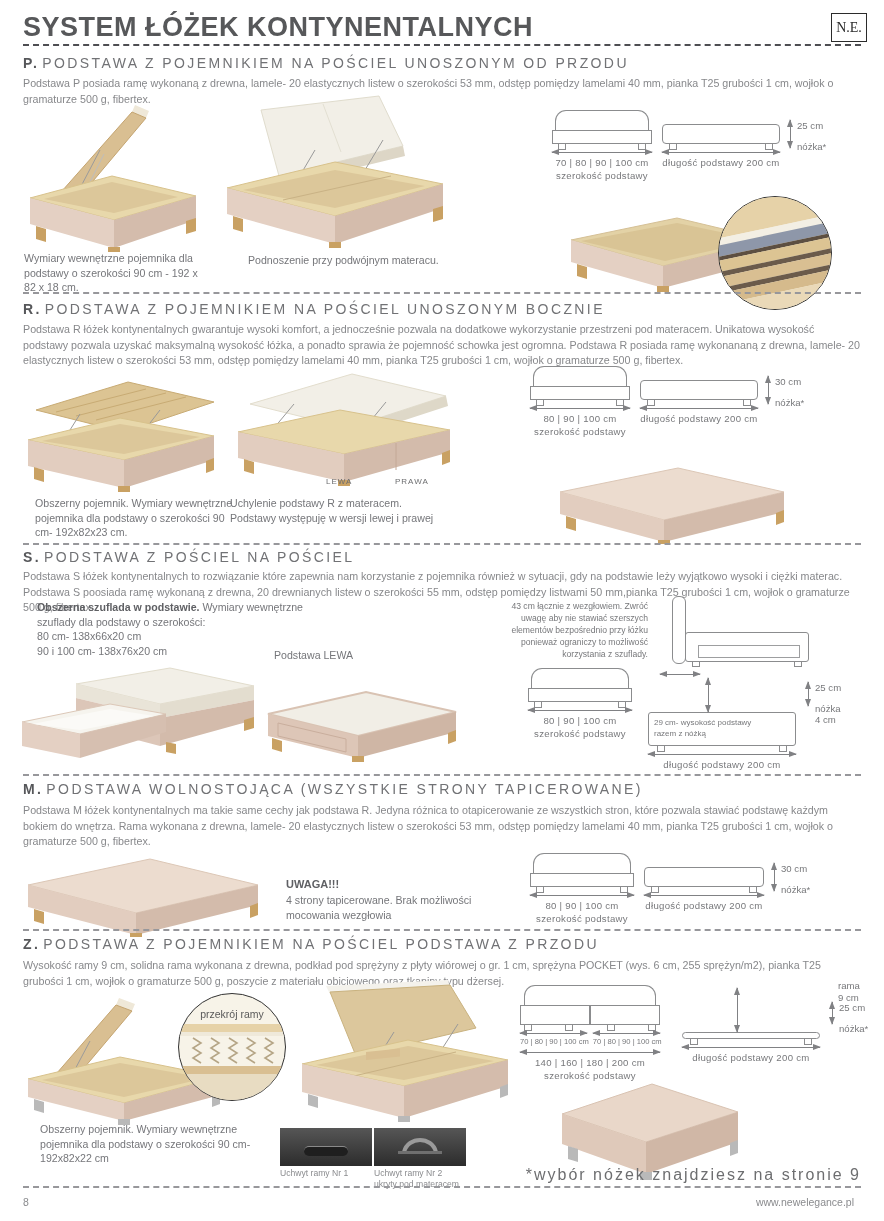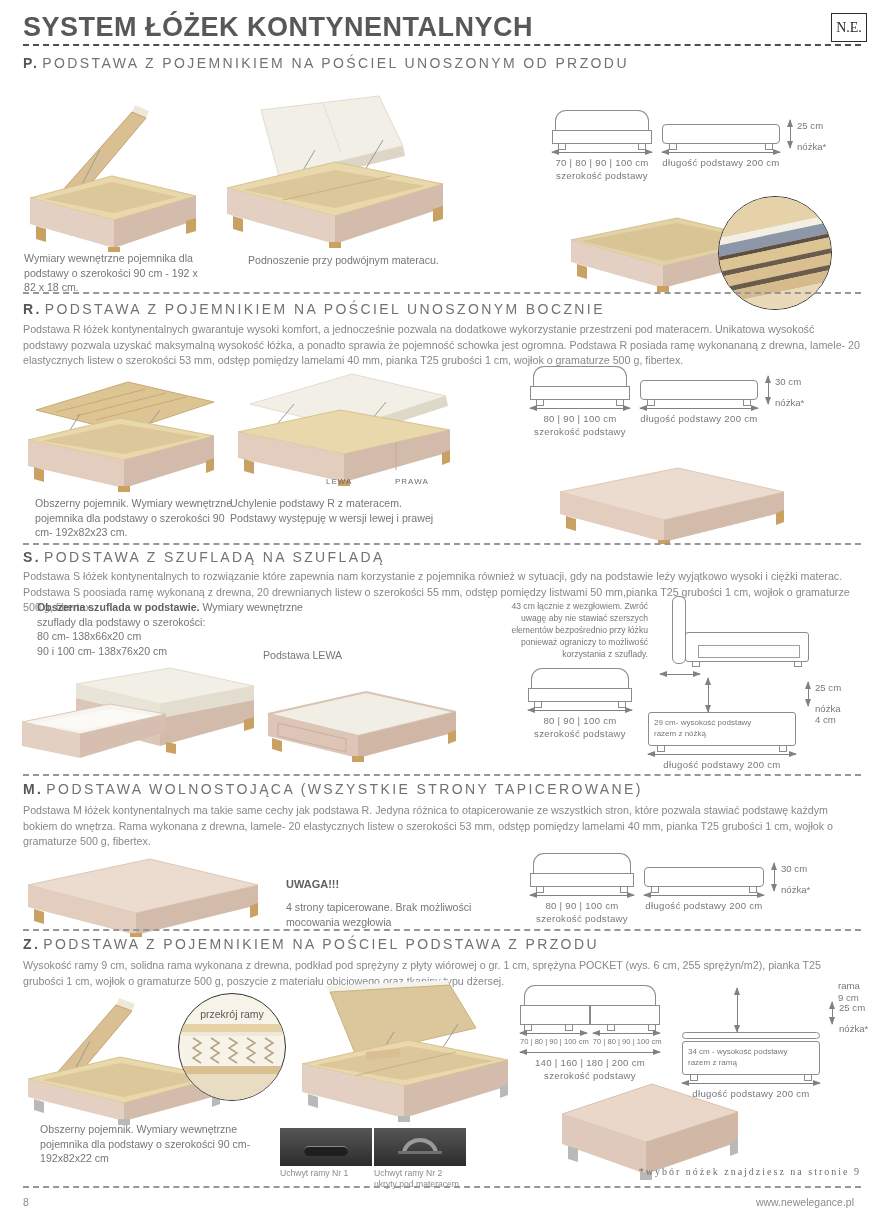--- a/index.html
+++ b/index.html
@@ -47,36 +47,37 @@
   .arrpair{display:flex;width:100%;gap:6px;margin-top:2px;}
   .arrpair .harrow{flex:1;margin-top:0;}
   .lblpair{display:flex;width:100%;gap:4px;}
   .lblpair div{flex:1;font-size:7.6px;color:#77787b;text-align:center;margin-top:3px;white-space:nowrap;}
   
   .inset{position:absolute;border-radius:50%;border:1.5px solid #333;overflow:hidden;background:#f4eedd;}
   .inset-label{position:absolute;top:14px;width:100%;text-align:center;font-size:10.5px;color:#5a5a5a;}
   
   .handlebox{width:92px;height:38px;background:linear-gradient(180deg,#565656,#2c2c2c);position:relative;}
   .handlecap{font-size:8.6px;color:#8a8b8e;margin-top:2px;line-height:1.3;}
-  .footer-note{font-size:10px;letter-spacing:2px;color:#6d6e70;font-family:Liberation Serif, serif;}
+  .footer-note{font-size:16px;letter-spacing:2px;color:#6d6e70;}
   .footer-txt{font-size:10.5px;color:#8a8b8e;}
   svg{display:block;}
 </style>
 </head>
 <body>
 
 <div class="page">
 
   <div class="abs pagetitle" style="left:23px;top:12px;">SYSTEM ŁÓŻEK KONTYNENTALNYCH</div>
   <div class="abs nebox" style="left:831px;top:13px;">N.E.</div>
   <div class="abs dash dark" style="left:23px;top:44px;width:838px;"></div>
 
   <div class="abs sec-h" style="left:23px;top:55px;">
     <b>P.</b><span>PODSTAWA Z POJEMNIKIEM NA POŚCIEL UNOSZONYM OD PRZODU</span>
   </div>
+  <div class="abs sec-body" style="left:23px;top:76px;">Podstawa P posiada ramę wykonaną z drewna, lamele- 20 elastycznych listew o szerokości 53 mm, odstęp pomiędzy lamelami 40 mm, pianka T25 grubości 1 cm, wojłok o gramaturze 500 g, fibertex.</div>
 
   <svg class="abs" style="left:20px;top:100px;" width="190" height="152" viewBox="0 0 190 152">
     <polygon points="112,12 126,18 129,11 115,5" fill="#efe8d8"></polygon>
     <polygon points="34,100 112,12 126,18 52,106" fill="#d9bf92" stroke="#c4a470" stroke-width="1"></polygon>
     <line x1="58" y1="92" x2="80" y2="50" stroke="#9b9b9b"></line>
     <line x1="66" y1="90" x2="84" y2="54" stroke="#bdbdbd"></line>
     <polygon points="10,98 92,76 176,96 94,120" fill="#e8d8ab" stroke="#d8c28c" stroke-width="1"></polygon>
     <polygon points="24,99 92,82 158,97 94,113" fill="#dcc79a"></polygon>
     <polygon points="10,98 94,120 94,148 10,124" fill="#e4d0c3"></polygon>
     <polygon points="94,120 176,96 176,120 94,148" fill="#d4bcac"></polygon>
@@ -236,30 +237,30 @@
     <polygon points="8,40 112,68 112,90 8,62" fill="#e2cdbf"></polygon>
     <polygon points="112,68 232,40 232,60 112,90" fill="#d3bbab"></polygon>
     <polygon points="14,64 24,67 24,79 14,76" fill="#c9a163"></polygon>
     <polygon points="106,88 118,88 118,92 106,92" fill="#c9a163"></polygon>
     <polygon points="224,61 232,58 232,70 224,73" fill="#c9a163"></polygon>
   </svg>
 
   <div class="abs dash" style="left:23px;top:543px;width:838px;"></div>
 
   <div class="abs sec-h" style="left:23px;top:549px;">
-    <b>S.</b><span>PODSTAWA Z SZUFLADĄ NA SZUFLADĄ</span>
+    <b>S.</b><span>PODSTAWA Z POŚCIEL NA POŚCIEL</span>
   </div>
   <div class="abs sec-body" style="left:23px;top:569px;">Podstawa S łóżek kontynentalnych to rozwiązanie które zapewnia nam korzystanie z pojemnika również w sytuacji, gdy na podstawie leży wyjątkowo wysoki i ciężki materac. Podstawa S poosiada ramę wykonaną z drewna, 20 drewnianych listew o szerokości 55 mm, odstęp pomiędzy listwami 50 mm,pianka T25 grubości 1 cm, wojłok o gramaturze 500 g, fibertex.</div>
 
   <div class="abs cap" style="left:37px;top:600px;width:268px;">
     <b>Obszerna szuflada w podstawie.</b><span> Wymiary wewnętrzne szuflady dla podstawy o szerokości:</span>
     <div>80 cm- 138x66x20 cm</div>
     <div>90 i 100 cm- 138x76x20 cm</div>
   </div>
-  <div class="abs cap" style="left:263px;top:648px;">Podstawa LEWA</div>
+  <div class="abs cap" style="left:274px;top:648px;">Podstawa LEWA</div>
 
   <svg class="abs" style="left:18px;top:658px;" width="242" height="114" viewBox="0 0 242 114">
     <polygon points="58,26 152,10 236,28 142,46" fill="#f2efe7" stroke="#e2ddcd" stroke-width="1"></polygon>
     <polygon points="58,26 142,46 142,60 58,40" fill="#e9e4d8"></polygon>
     <polygon points="142,46 236,28 236,42 142,60" fill="#e3ddcf"></polygon>
     <polygon points="58,40 142,60 142,88 58,66" fill="#dcc6b8"></polygon>
     <polygon points="142,60 236,42 236,62 142,88" fill="#d3bbab"></polygon>
     <polygon points="4,64 92,46 148,56 62,76" fill="#f6f4ee" stroke="#dcc8b8" stroke-width="1"></polygon>
     <polygon points="14,66 92,51 136,58 62,72" fill="#fbfaf7"></polygon>
     <polygon points="4,64 62,76 62,100 4,88" fill="#e4d0c3"></polygon>
@@ -335,21 +336,21 @@
     <polygon points="8,42 130,16 238,42 116,70" fill="#ecdccf" stroke="#dcc7b6" stroke-width="1"></polygon>
     <polygon points="8,42 116,70 116,92 8,64" fill="#e2cdbf"></polygon>
     <polygon points="116,70 238,42 238,62 116,92" fill="#d3bbab"></polygon>
     <polygon points="14,66 24,69 24,81 14,78" fill="#c9a163"></polygon>
     <polygon points="110,90 122,90 122,94 110,94" fill="#c9a163"></polygon>
     <polygon points="230,63 238,60 238,72 230,75" fill="#c9a163"></polygon>
   </svg>
 
   <div class="abs" style="left:286px;top:878px;width:240px;">
     <div style="font-size:11px;font-weight:700;color:#5f6064;">UWAGA!!!</div>
-    <div class="cap" style="margin-top:10px;">4 strony tapicerowane. Brak możliwości mocowania wezgłowia</div>
+    <div class="cap" style="margin-top:3px;">4 strony tapicerowane. Brak możliwości mocowania wezgłowia</div>
   </div>
 
   <div class="dgm" style="left:530px;top:853px;width:104px;">
     <div class="fv-mattress"></div>
     <div class="fv-base"></div>
     <div class="feetrow">
         <div class="foot"></div>
         <div class="foot"></div>
       </div>
     <div class="harrow"></div>
@@ -448,24 +449,20 @@
       <div>70 | 80 | 90 | 100 cm</div>
     </div>
     <div class="harrow" style="margin-top:6px;"></div>
     <div class="dgm-l">140 | 160 | 180 | 200 cm</div>
     <div class="dgm-l" style="margin-top:0;">szerokość podstawy</div>
   </div>
 
   <div class="dgm" style="left:682px;top:988px;width:138px;">
     <div class="varrow abs" style="left:-14px;top:0;height:44px;"></div>
     <div style="width:100%;height:7px;border:1px solid #8b8c8e;border-radius:4px;box-sizing:border-box;"></div>
-    <div class="sv-box boxtxt" style="margin-top:2px;border-radius:3px;">
-      <div>34 cm - wysokość podstawy</div>
-      <div>razem z ramą</div>
-    </div>
     <div class="feetrow">
         <div class="foot"></div>
         <div class="foot"></div>
       </div>
     <div class="harrow"></div>
     <div class="dgm-l">długość podstawy 200 cm</div>
   </div>
   <div class="abs legtxt" style="left:838px;top:980px;">
     <div>rama</div>
     <div>9 cm</div>

